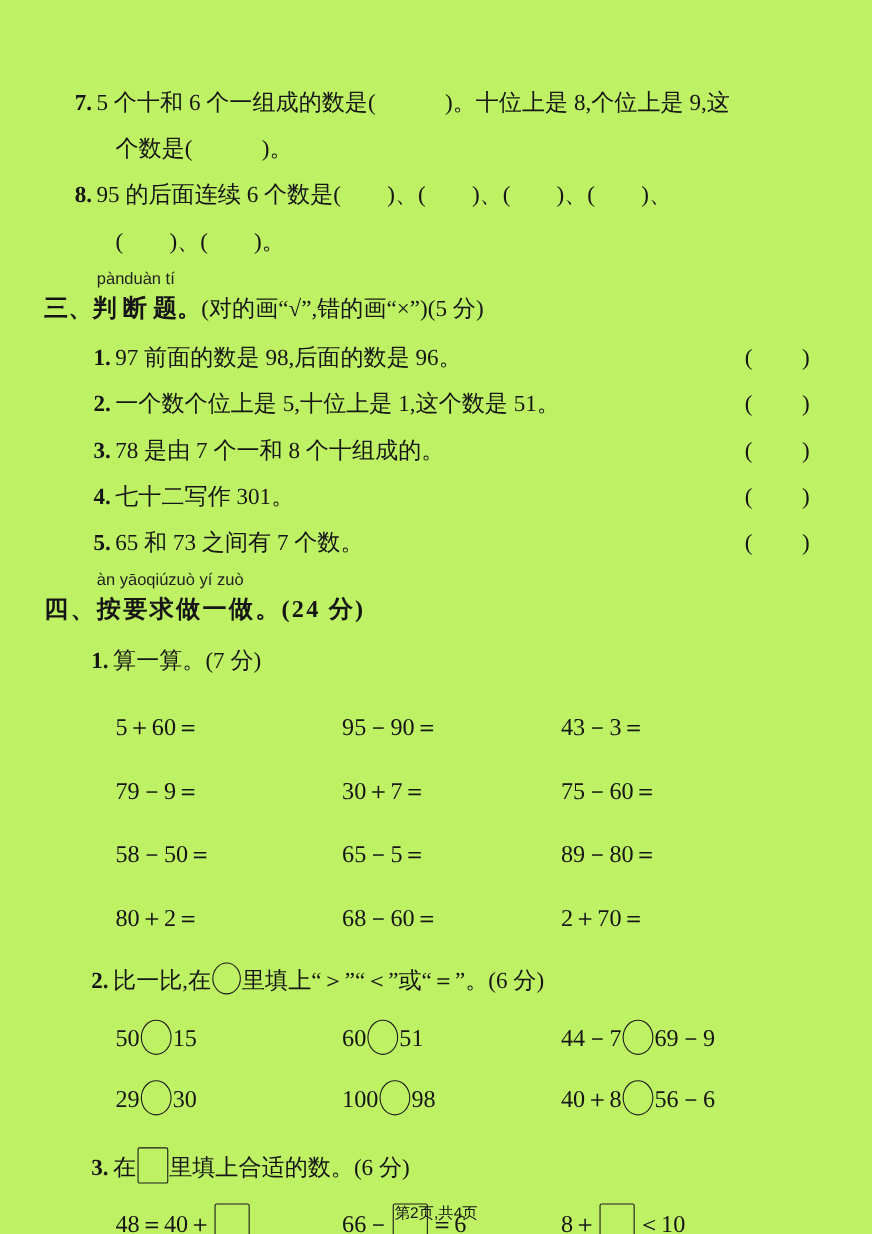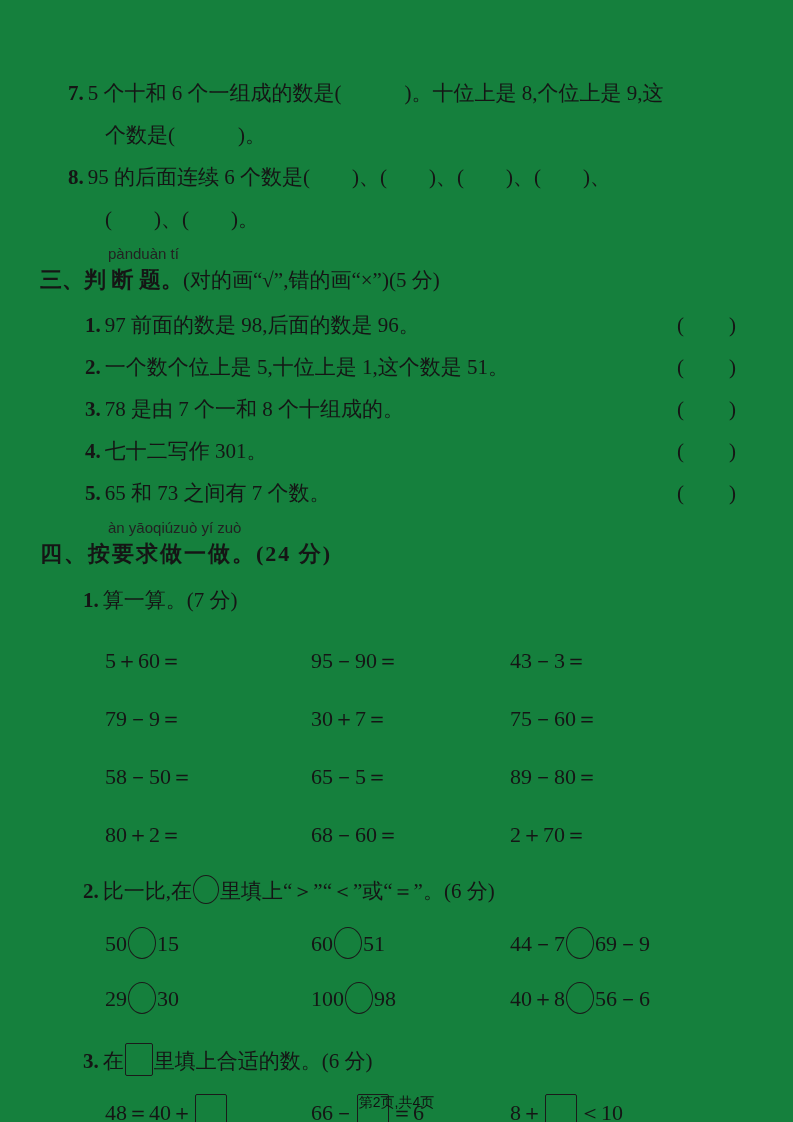--- a/index.html
+++ b/index.html
@@ -1,33 +1,33 @@
 <!DOCTYPE html>
 <html><head>
 <meta charset="utf-8">
 <style>
   html,body{margin:0;padding:0;background:#e8e8e8;}
   .page{
     position:relative;
     width:793px;height:1122px;
-    background:#15803d;
+    background:#bef264;
     font-family:"Liberation Serif","DejaVu Serif",serif;
     color:#151515;
     overflow:hidden;
     margin:0 auto;
   }
   .content{position:absolute;top:72px;left:40px;right:40px;font-size:21px;}
   .line{line-height:42px;}
   .qnum{font-weight:bold;margin-right:4px;}
   .q-block{margin-left:28px;}
   .q-block .cont{margin-left:37px;}
 
   .pinyin{
     font-family:"Liberation Sans","DejaVu Sans",sans-serif;
-    font-size:15px;color:#222;margin-left:68px;line-height:20px;margin-top:4px;
+    font-size:15px;color:#222;margin-left:48px;line-height:20px;margin-top:4px;
   }
   .sec-heading{font-size:22px;font-weight:bold;line-height:32px;}
   .sec-heading .note{font-weight:normal;font-size:21px;}
   .sp2{letter-spacing:2px;}
 
   .j-list{margin-top:8px;}
   .j-row{display:flex;line-height:42px;margin-left:45px;padding-right:16px;}
   .j-row .spacer{flex:1;}
   .j-paren{letter-spacing:1px;}
 

